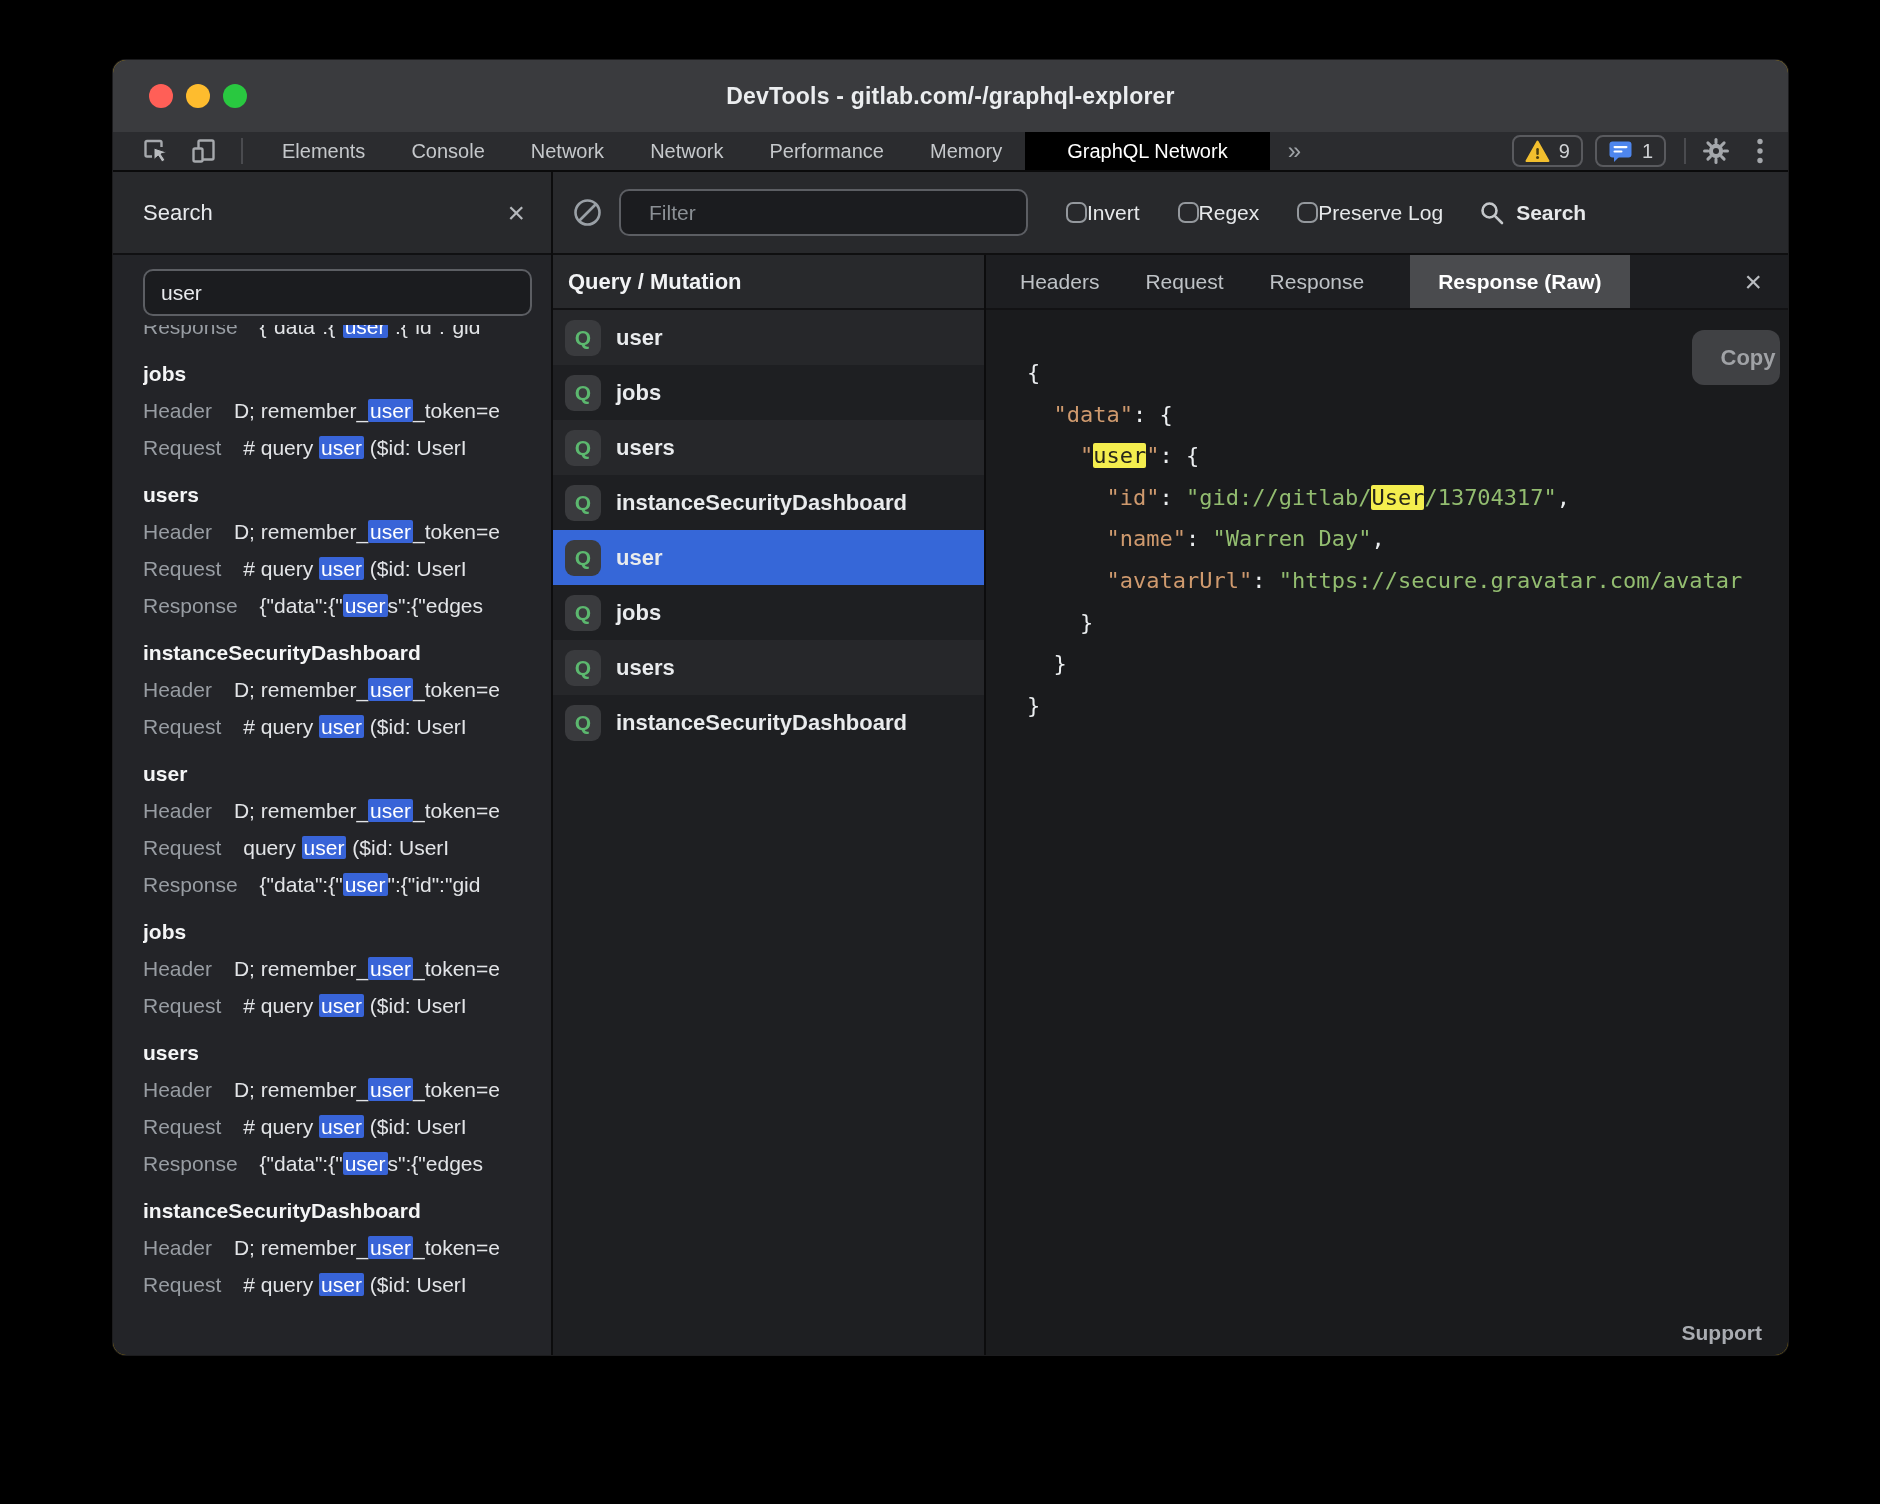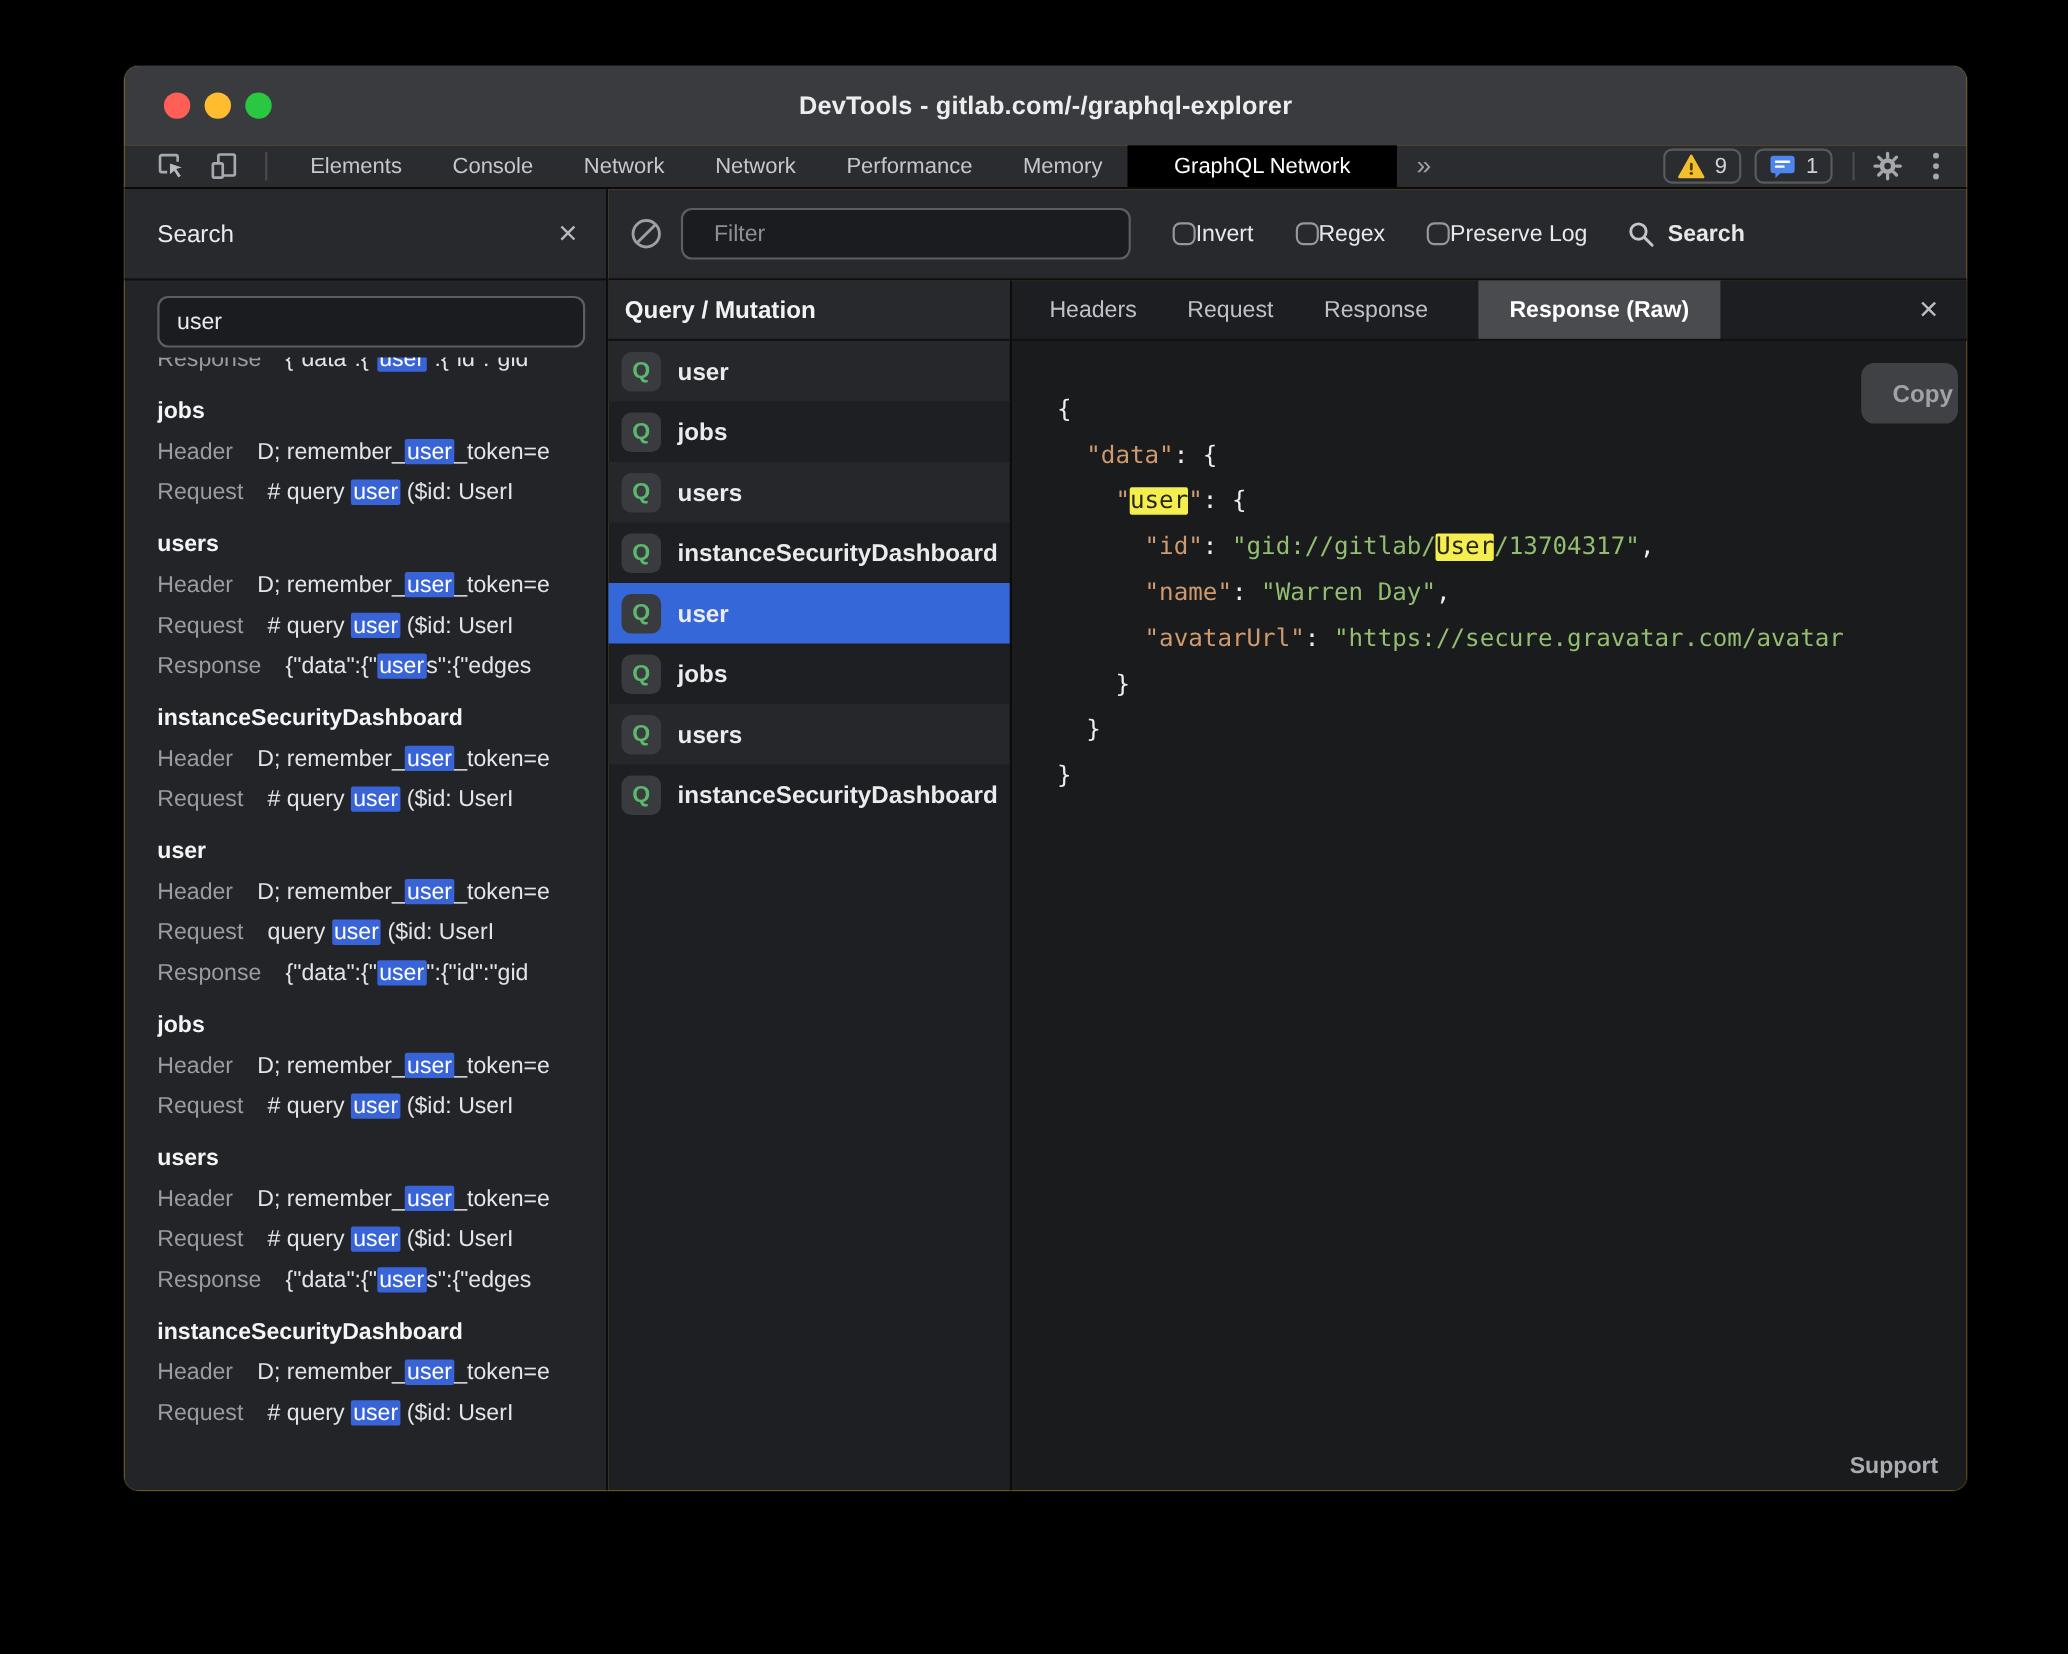--- a/index.html
+++ b/index.html
@@ -68,21 +68,21 @@
   .cbrow { display: flex; align-items: center; }
   .cbgroup { display: flex; align-items: center; margin-left: 38px; }
   .cbox { width: 21px; height: 21px; border: 2.5px solid #94989d; border-radius: 7px; flex: none; }
   .cblabel { font-size: 21px; color: #e6e8ea; white-space: nowrap; }
   .searchgroup { display: flex; align-items: center; gap: 11px; margin-left: 36px; }
   .searchgroup span { font-size: 21px; color: #e6e8ea; font-weight: 700; }
 
   .panes { flex: 1; display: flex; min-height: 0; }
 
   
-  .mid { width: 367px; flex: none; background: #1e1f22; border-right: 2px solid #0c0c0d;
+  .mid { width: 433px; flex: none; background: #1e1f22; border-right: 2px solid #0c0c0d;
          display: flex; flex-direction: column; min-height: 0; }
   .mid-head { height: 55px; flex: none; background: #28292c; border-bottom: 2px solid #121214;
               display: flex; align-items: center; padding-left: 15px; font-size: 22px; font-weight: 700; color: #f2f3f5; }
   .qlist { flex: 1; overflow: hidden; }
   .qitem { height: 55px; display: flex; align-items: center; padding-left: 12px; gap: 15px; }
   .qitem:nth-child(odd) { background: #26272a; }
   .qitem.sel { background: #3667d8; }
   .qbadge { width: 36px; height: 36px; border-radius: 9px; background: #3a3b3e; flex: none;
             display: flex; align-items: center; justify-content: center;
             font-size: 21px; font-weight: 700; color: #5cb86f; }

